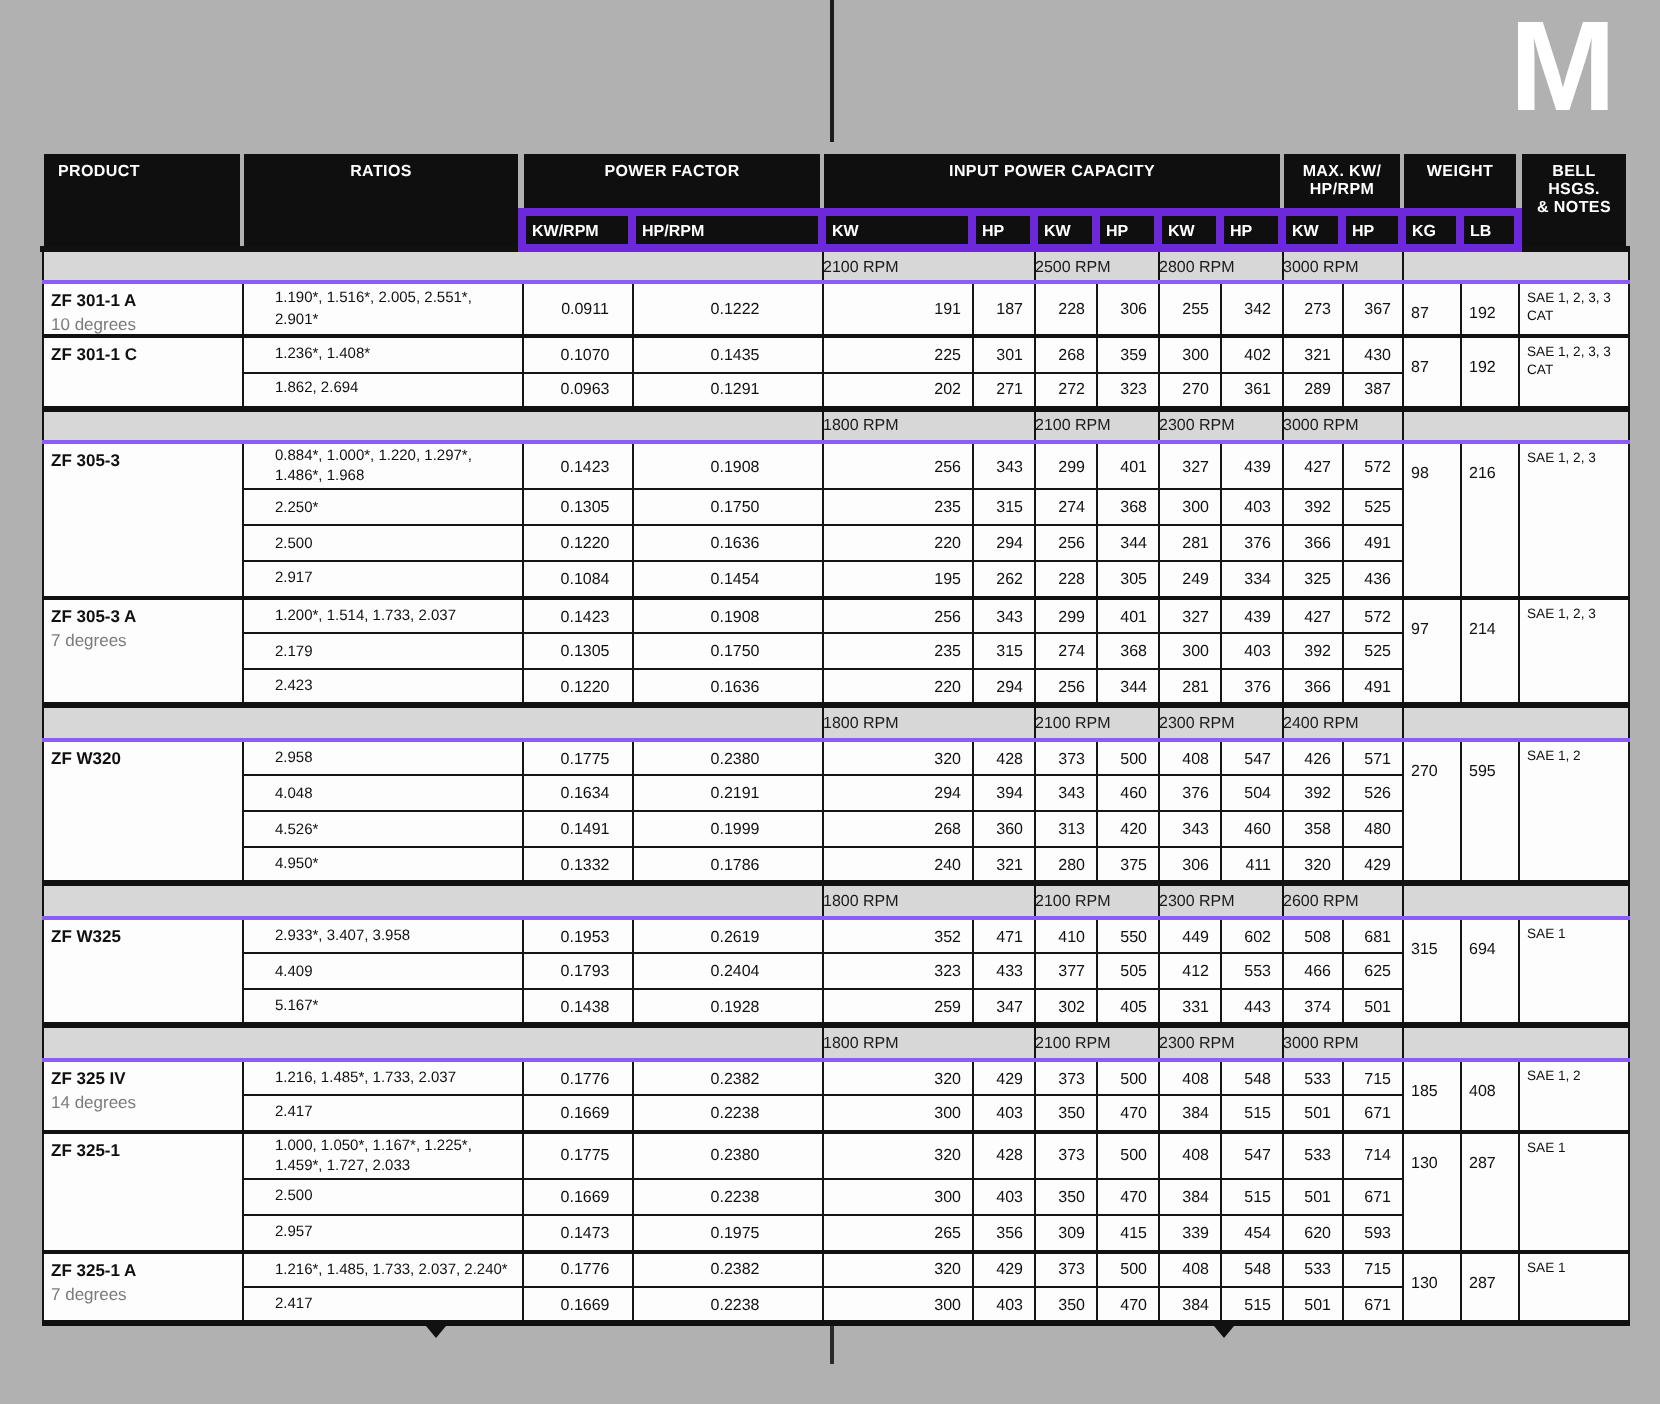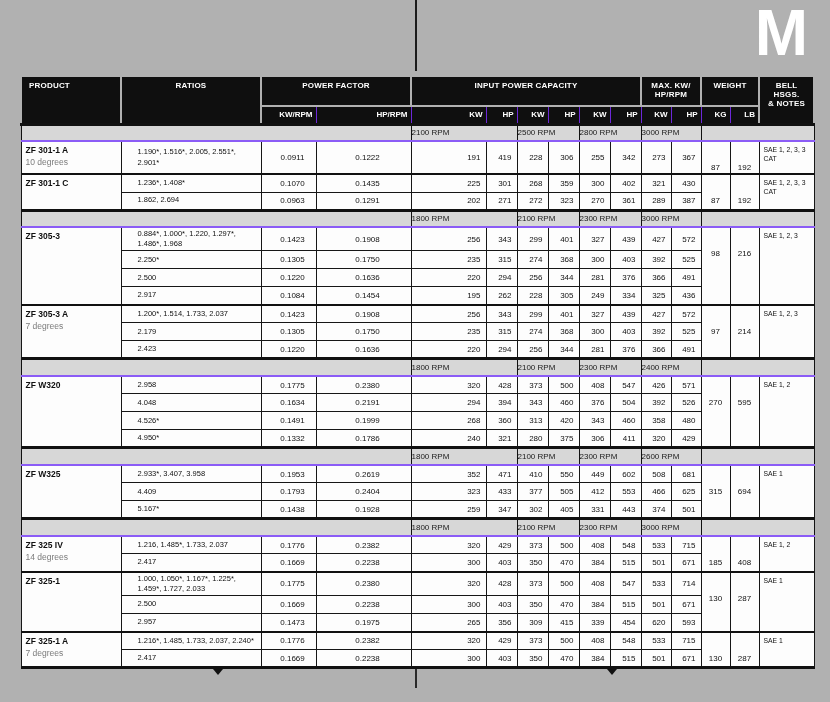--- a/index.html
+++ b/index.html
@@ -18,41 +18,41 @@
   .table-wrap { position:absolute; left:20px; top:75px; width:793px; }
   table.spec { border-collapse:collapse; table-layout:fixed; width:793px;
                border-bottom:3px solid #111; }
   th, td { box-sizing:border-box; overflow:hidden; }
   .th-main { background:#0f0f0f; color:#fff; font-size:8px; font-weight:bold;
              border:2px solid #b1b1b1; padding:4px 4px 2px 4px; text-align:center;
              vertical-align:top; letter-spacing:.2px; }
   .th-left { text-align:left; padding-left:7px; }
   tr.h1 th { height:30px; }
   tr.h2 th { background:#0f0f0f; color:#fff; font-size:8px; font-weight:bold;
-             border:1px solid #6d28d9; padding:2px 3px; text-align:right; height:18px;
+             border:4px solid #6d28d9; padding:2px 3px; text-align:left; height:18px;
              vertical-align:middle; }
   .prewrap { white-space:pre-line; }
 
   td { border:1px solid #161616; font-size:8px; color:#101010; background:#fdfdfd;
        padding:1px 4px; height:18px; vertical-align:middle; }
   tr.band td { background:#d7d7d7; border-left:none; border-right:none;
                border-top:3px solid #111; border-bottom:2px solid #8b5cf6;
                height:17px; font-size:8px; text-align:left; padding:2px 0; color:#1a1a1a; }
   tr.band td.rpm { border-left:1px solid #111; border-right:1px solid #111; }
   tr.band td.lead { border-left:1px solid #111; }
   tr.band td.tail { border-right:1px solid #111; }
   tr.sec-start td { border-top:2px solid #111; }
 
   td.product { text-align:left; vertical-align:top; padding:3px 3px 0 4px; }
   .prod-name { font-weight:bold; font-size:8.5px; white-space:nowrap; }
   .prod-sub { color:#7b7b7b; font-size:8.5px; margin-top:2px; }
   td.ratios { text-align:left; padding-left:16px; font-size:7.5px; line-height:1.35; }
   td.pf { text-align:center;padding-left:12px; }
   td.num { text-align:right; padding-right:5px; }
-  td.wt { vertical-align:top; text-align:center; padding-top:21px; }
+  td.wt { vertical-align:top; padding-top:10px; }
   td.notes { vertical-align:top; text-align:left; font-size:6.8px;
              padding:4px 2px 0 4px; line-height:1.3; }
 
   
   .below { position:relative; height:19px; }
   .below .tri { position:absolute; top:0; width:0; height:0;
                 border-left:5px solid transparent; border-right:5px solid transparent;
                 border-top:6px solid #111; }
   .tri-1 { left:193px; }
   .tri-2 { left:587px; }
@@ -127,21 +127,21 @@
           </tr>
           <tr class="sec-start">
             <td class="product" rowspan="1">
               <div class="prod-name">ZF 301-1 A</div>
               <div class="prod-sub">10 degrees</div>
             </td>
             <td class="ratios">1.190*, 1.516*, 2.005, 2.551*, 2.901*</td>
             <td class="pf">0.0911</td>
             <td class="pf">0.1222</td>
             <td class="num">191</td>
-            <td class="num">419</td>
+            <td class="num">187</td>
             <td class="num">228</td>
             <td class="num">306</td>
             <td class="num">255</td>
             <td class="num">342</td>
             <td class="num">273</td>
             <td class="num">367</td>
             <td class="wt" rowspan="1">87</td>
             <td class="wt" rowspan="1">192</td>
             <td class="notes" rowspan="1">SAE 1, 2, 3, 3 CAT</td>
           </tr>

